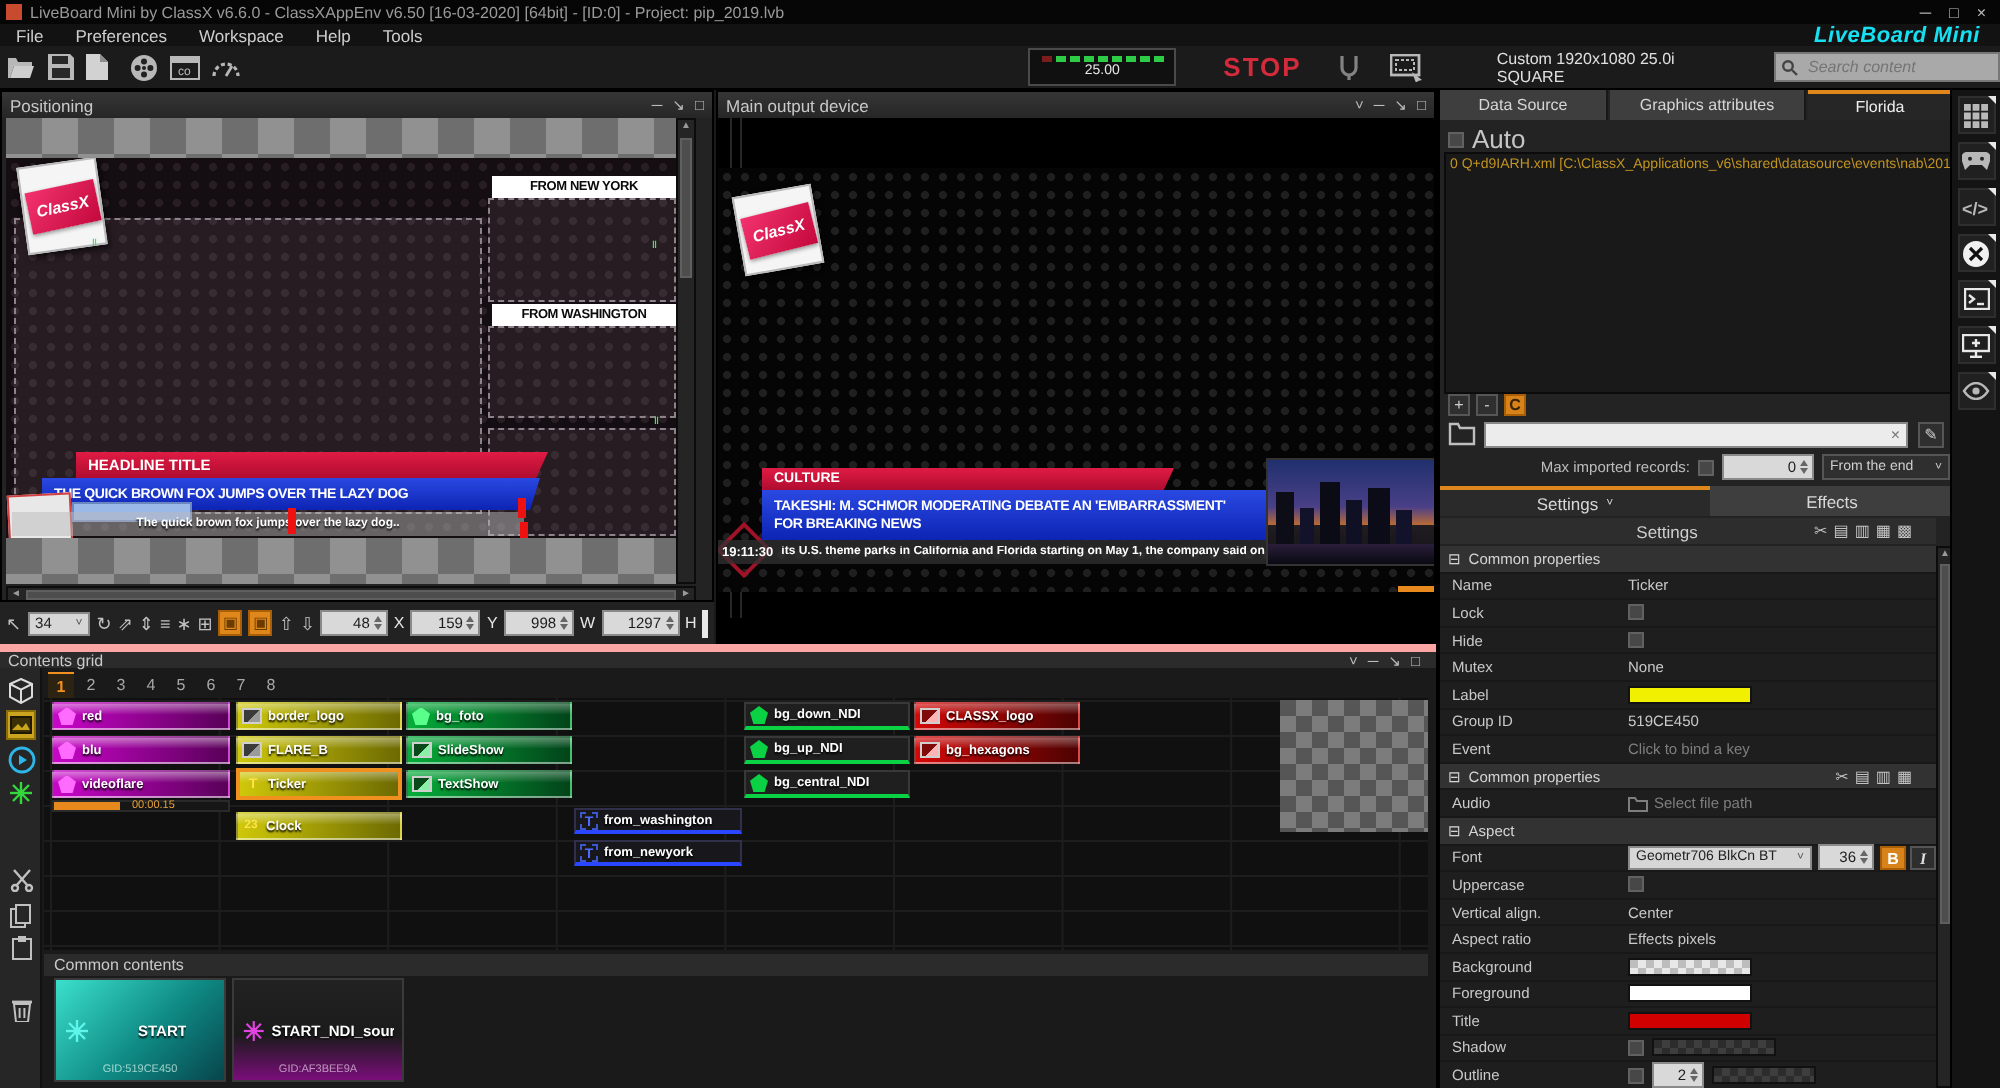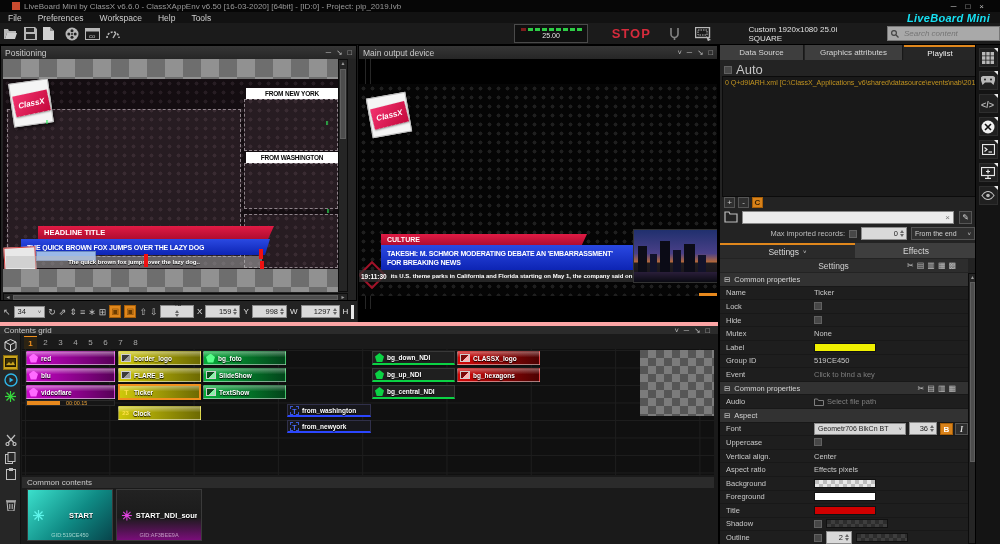--- a/index.html
+++ b/index.html
@@ -1,21 +1,21 @@
 <!DOCTYPE html>
 <html><head>
 <meta charset="utf-8">
 <style>
   html,body{margin:0;padding:0;background:#2a2a2a;font-family:"Liberation Sans",sans-serif;}
   #app{position:relative;width:1000px;height:544px;background:#1a1a1a;overflow:hidden;font-family:"Liberation Sans",sans-serif;color:#ccc;}
   .abs{position:absolute;}
   .flex{display:flex;align-items:center;}
   svg{display:block;}
   
-  #titlebar{left:0;top:0;width:1000px;height:12px;background:#060606;font-size:8px;color:#9a9a9a;display:flex;align-items:center;padding:0 12px;box-sizing:border-box;}
+  #titlebar{left:0;top:0;width:1000px;height:12px;background:#060606;font-size:8px;color:#9a9a9a;display:flex;align-items:center;padding:0 3px;box-sizing:border-box;}
   #titlebar .wc{margin-left:auto;display:flex;gap:9px;color:#bdbdbd;font-size:8px;padding-right:4px;}
   #menubar{left:0;top:12px;width:1000px;height:11px;background:#121212;display:flex;align-items:center;font-size:8.5px;color:#cfcfcf;}
   #menubar span.mi{padding:0 8px;}
   #brand{margin-left:auto;color:#17e0f2;font-style:italic;font-weight:bold;font-size:11px;padding-right:10px;letter-spacing:.3px;}
   #toolbar{left:0;top:23px;width:1000px;height:22px;background:#1b1b1b;display:flex;align-items:center;border-bottom:1px solid #000;box-sizing:border-box;}
   .tbtn{margin:0 3px;opacity:.9;}
   #meter{width:78px;height:17px;border:1px solid #4a4a4a;background:#101010;display:flex;flex-direction:column;align-items:center;justify-content:center;gap:2px;}
   #meter .dashes{display:flex;gap:2px;}
   #meter .dash{width:5px;height:3px;background:#2ecc46;}
   #meter .dash.off{background:#7c1d1d;}
@@ -282,21 +282,21 @@
     <span class="tglyph">↻</span>
     <span class="tglyph">⇗</span>
     <span class="tglyph">⇕</span>
     <span class="tglyph">≡</span>
     <span class="tglyph">∗</span>
     <span class="tglyph">⊞</span>
     <span class="obtn">▣</span>
     <span class="obtn">▣</span>
     <span class="tglyph">⇧</span>
     <span class="tglyph">⇩</span>
-    <span class="spin" style="width:36px;flex-direction:column;">
+    <span class="spin" style="width:36px;">
         <span>48</span>
         <span class="sar">
           <b class="u"></b>
           <b class="d"></b>
         </span>
       </span>
     <span class="dimlab">X</span>
     <span class="spin" style="width:38px;">
         <span>159</span>
         <span class="sar">
@@ -361,21 +361,21 @@
         <span style="font-size:6.5px;padding-left:2px;">19:11:30</span>
         <span style="white-space:nowrap;overflow:hidden;">its U.S. theme parks in California and Florida starting on May 1, the company said on Thurs</span>
       </div>
       <div class="abs" style="left:340px;top:234px;width:18px;height:3px;background:#e8891d;"></div>
     </div>
   </div>
 
   <div class="abs" id="rpanel">
     <div class="rtab" style="left:0;width:84px;">Data Source</div>
     <div class="rtab" style="left:85px;width:98px;">Graphics attributes</div>
-    <div class="rtab active" style="left:184px;width:73px;">Playlist</div>
+    <div class="rtab active" style="left:184px;width:73px;">Florida</div>
 
     <div class="abs flex" style="left:4px;top:17px;gap:4px;font-size:13px;color:#c5c5c5;">
       <span class="cb"></span>
       <span>Auto</span>
     </div>
 
     <div id="pl-list">
       <div id="pl-entry">0 Q+d9IARH.xml [C:\ClassX_Applications_v6\shared\datasource\events\nab\2019]</div>
     </div>
 

